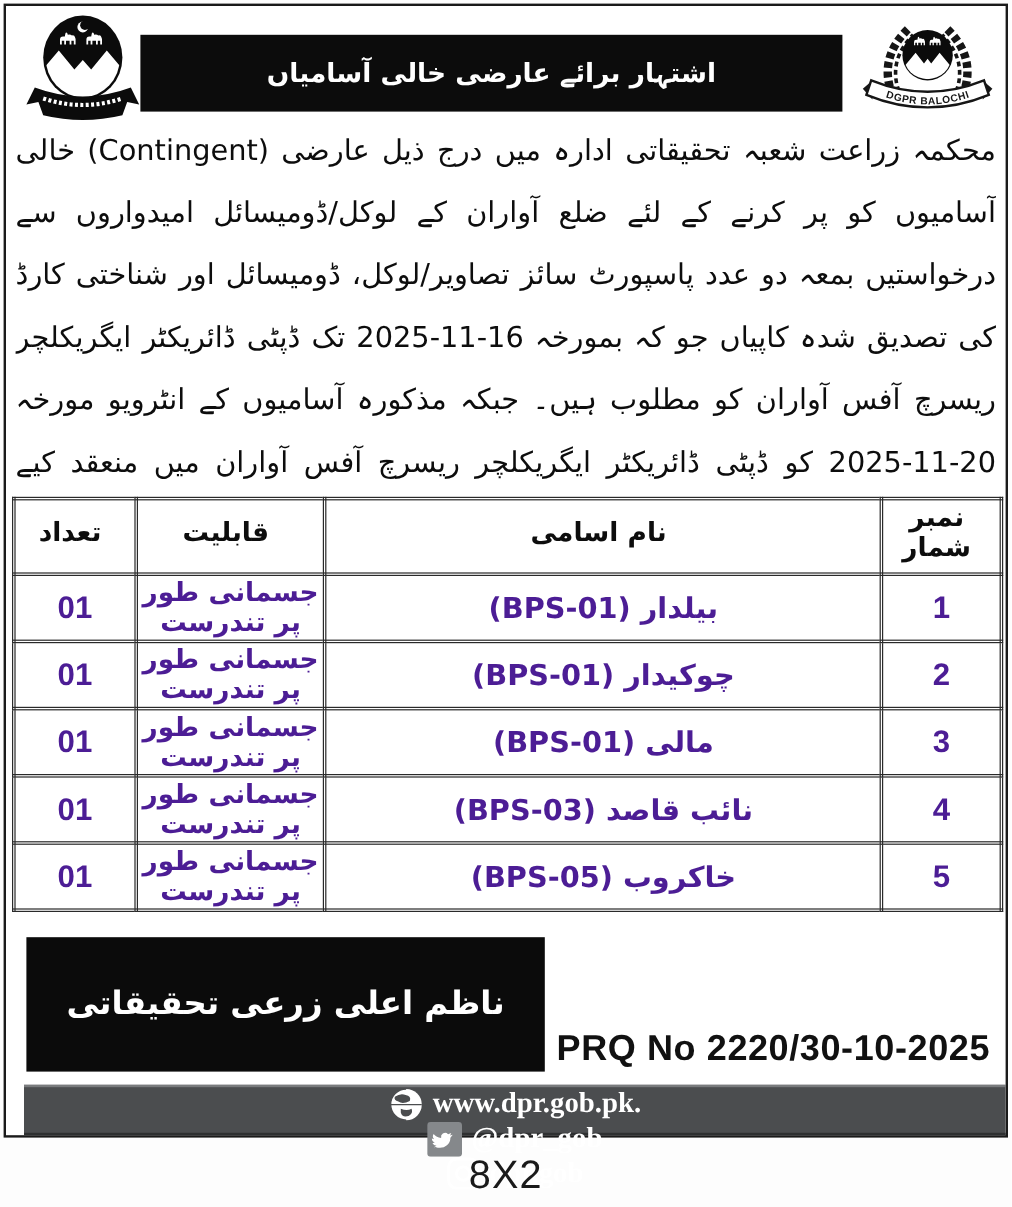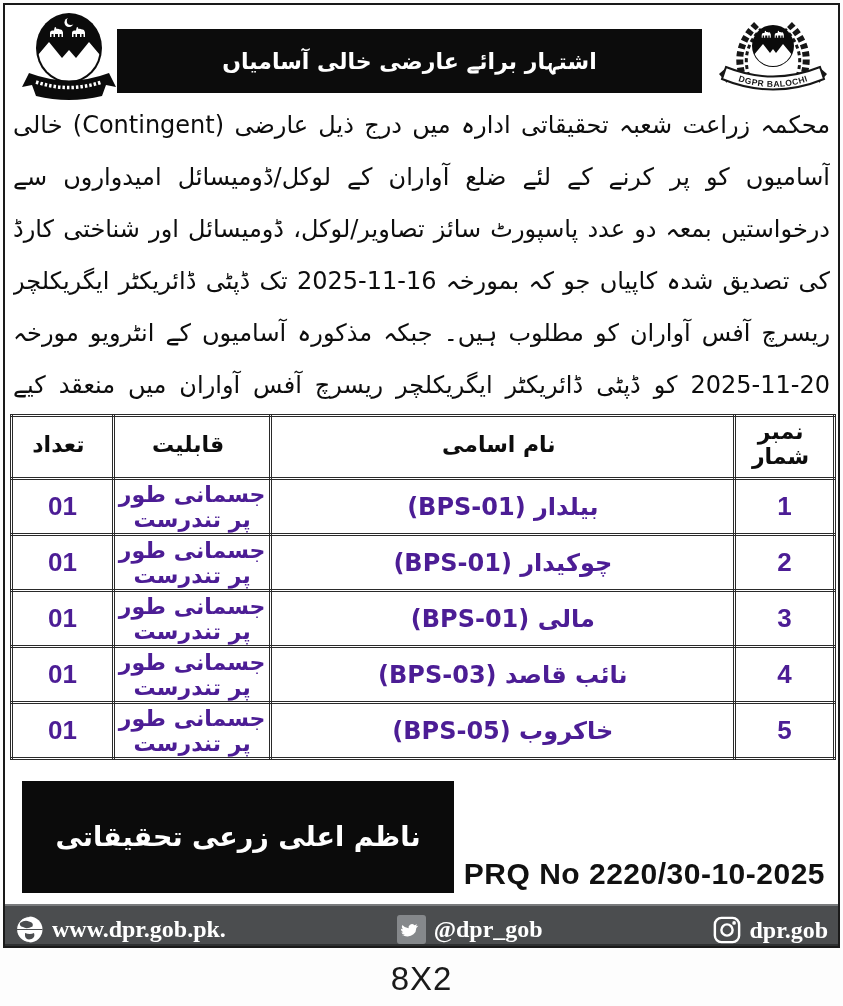--- a/index.html
+++ b/index.html
@@ -39,24 +39,24 @@
   
   .signature-box { position:absolute; left:4px; top:776px; width:432px; height:112px;
                    background:#0b0b0b; color:#fff; display:flex; flex-direction:column;
                    align-items:center; justify-content:center; direction:rtl;
                    font-family:"DejaVu Sans", sans-serif; font-weight:bold;margin-left:13px; }
   .signature-box .sig-line { font-size:27px; line-height:48px; white-space:nowrap; }
   .prq { position:absolute; right:13px; top:852px; font-family:"Liberation Sans", sans-serif;
          font-weight:bold; font-size:30px; color:#111; letter-spacing:0.5px; }
 
   
-  .footer-bar { position:absolute; left:0; right:0; bottom:0; height:42px; background:#4b4d4f;
+  .footer-bar { position:absolute; left:15px; right:0; bottom:0; height:42px; background:#4b4d4f;
                 border-top:2px solid #797b7d; border-bottom:2px solid #2e3031;
-                display:flex; align-items:flex-end; justify-content:space-between; padding:0 10px;
-                color:#fff; font-family:"Liberation Serif", serif; font-weight:bold; font-size:24px; }
+                display:flex; align-items:center; justify-content:space-between; padding:0 10px;
+                color:#fff; font-family:"Liberation Serif", serif; font-weight:bold; font-size:24px;flex-direction:column; }
   .footer-item { display:flex; align-items:center; gap:8px; white-space:nowrap; }
   .footer-item svg { display:block; }
 
   
   .size-label { position:absolute; left:0; right:0; top:960px; text-align:center;
                 font-family:"Liberation Sans", sans-serif; font-size:33px; color:#1a1a1a;
                 letter-spacing:1px; }
 </style>
 </head>
 <body>

